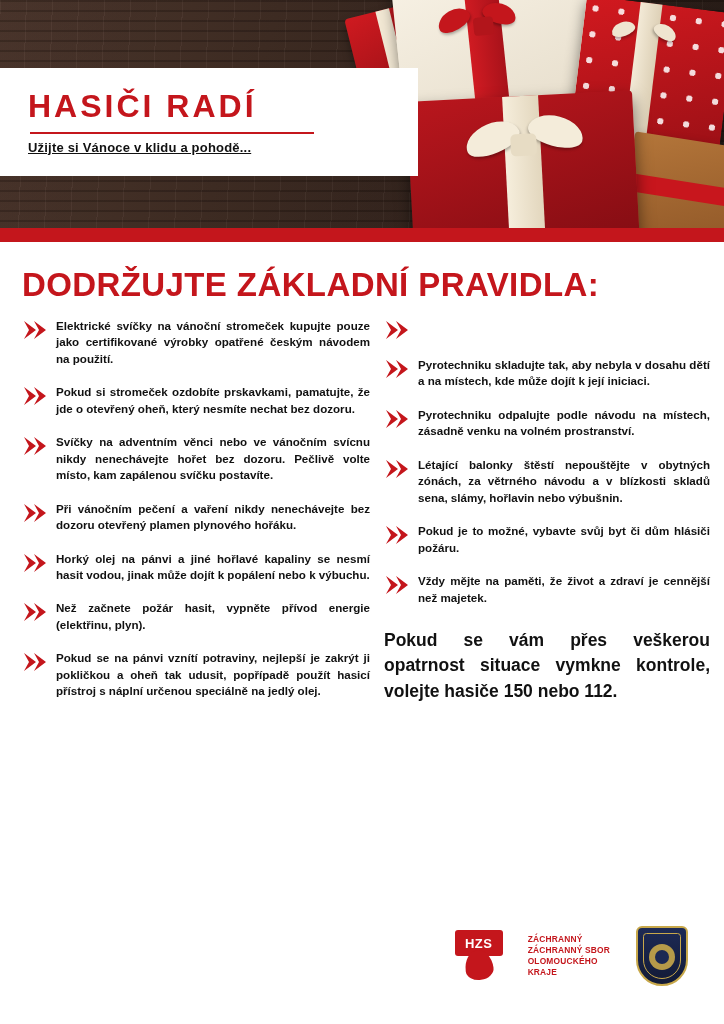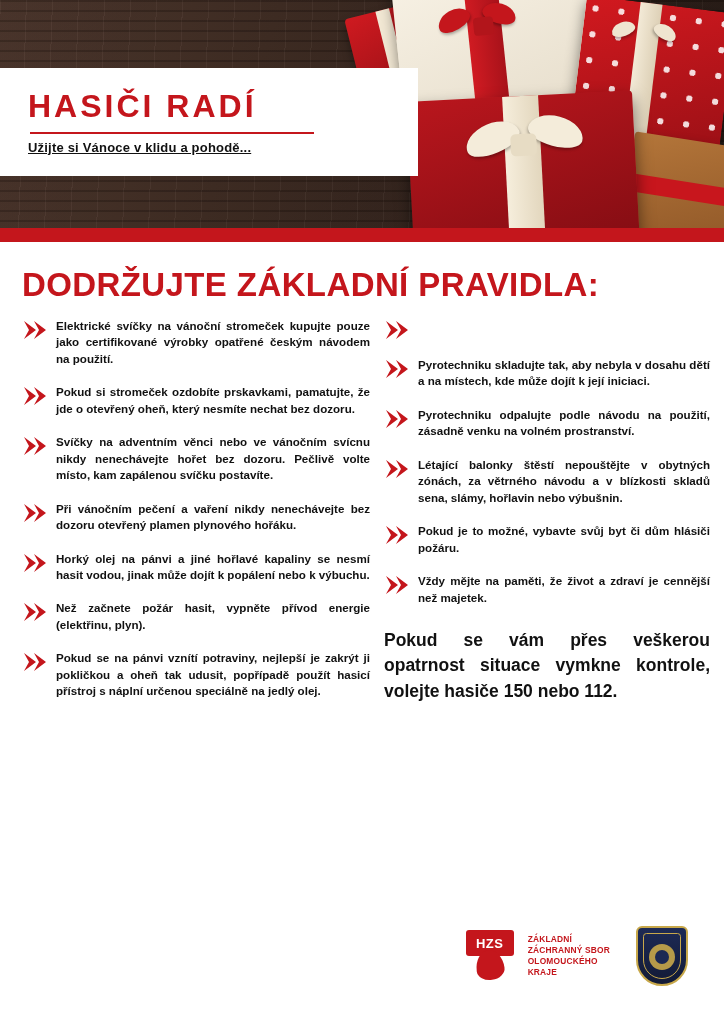--- a/index.html
+++ b/index.html
@@ -196,21 +196,21 @@
     position: absolute;
     left: 0;
     bottom: 38px;
     width: 724px;
     display: flex;
     justify-content: flex-end;
     align-items: center;
     padding-right: 36px;
     gap: 26px;
   }
-  .hzs-logo { display: flex; align-items: center; gap: 10px; justify-content: center; }
+  .hzs-logo { display: flex; align-items: center; gap: 21px; justify-content: center; }
   .hzs-mark {
     width: 56px; height: 52px;
     position: relative;
   }
   .hzs-mark .flame-badge {
     position: absolute; left: 4px; top: 0;
     width: 48px; height: 26px;
     background: #c4161c;
     border-radius: 3px;
     display: flex; align-items: center; justify-content: center;
@@ -412,21 +412,21 @@
         <span class="tip-text">Pyrotechniku skladujte tak, aby nebyla v dosahu dětí a na místech, kde může dojít k její iniciaci.</span>
       </div>
 
       <div class="tip">
         <span class="chev">
           <svg width="26" height="22" viewBox="0 0 26 22">
               <path d="M2 2 L14 11 L2 20 L7 11 Z" fill="#c4161c"></path>
               <path d="M12 2 L24 11 L12 20 L17 11 Z" fill="#c4161c"></path>
             </svg>
         </span>
-        <span class="tip-text">Pyrotechniku odpalujte podle návodu na použití, zásadně venku na volném prostranství.</span>
+        <span class="tip-text">Pyrotechniku odpalujte podle návodu na místech, zásadně venku na volném prostranství.</span>
       </div>
 
       <div class="tip">
         <span class="chev">
           <svg width="26" height="22" viewBox="0 0 26 22">
               <path d="M2 2 L14 11 L2 20 L7 11 Z" fill="#c4161c"></path>
               <path d="M12 2 L24 11 L12 20 L17 11 Z" fill="#c4161c"></path>
             </svg>
         </span>
         <span class="tip-text">Létající balonky štěstí nepouštějte v obytných zónách, za větrného návodu a v blízkosti skladů sena, slámy, hořlavin nebo výbušnin.</span>
@@ -459,21 +459,21 @@
     </div>
   </div>
 
   <div class="footer">
     <div class="hzs-logo">
       <div class="hzs-mark">
         <div class="flame-badge">HZS</div>
         <div class="flame"></div>
       </div>
       <div class="hzs-text">
-        <div>ZÁKLADNÍ</div>
+        <div>ZÁCHRANNÝ</div>
         <div>ZÁCHRANNÝ SBOR</div>
         <div>OLOMOUCKÉHO</div>
         <div>KRAJE</div>
       </div>
     </div>
     <div class="crest">
       <div class="inner"></div>
       <div class="emblem"></div>
     </div>
   </div>

